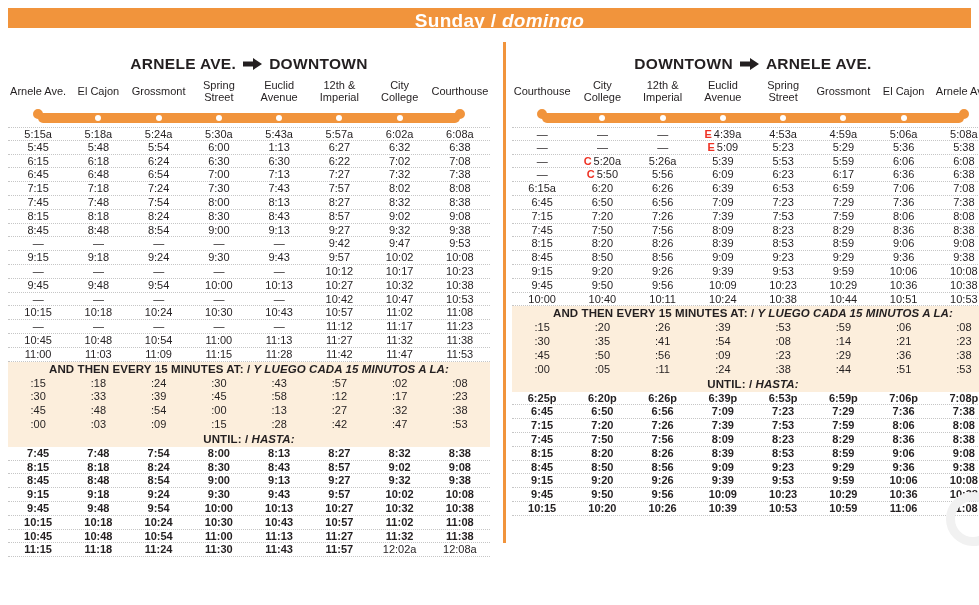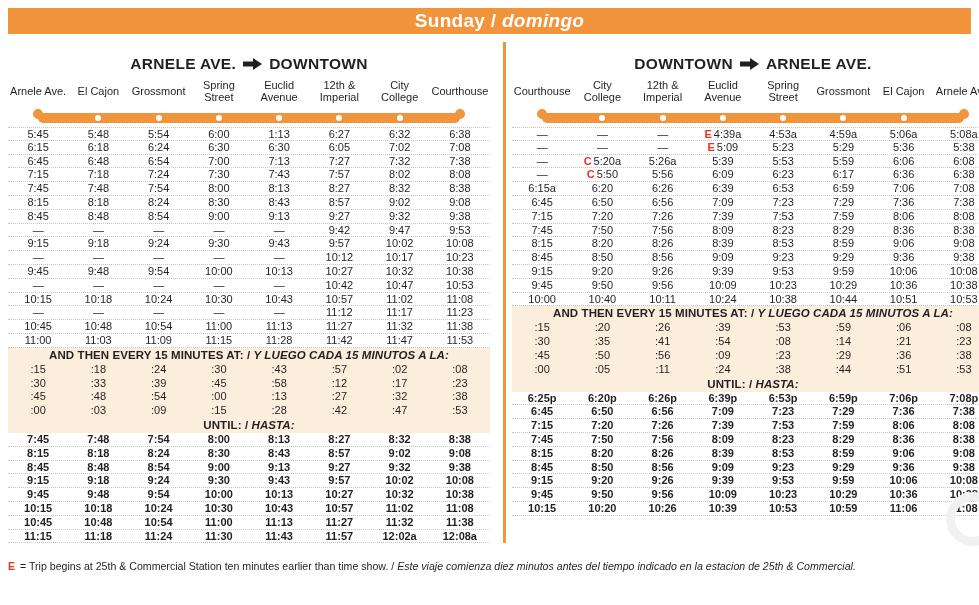--- a/index.html
+++ b/index.html
@@ -10,21 +10,21 @@
     --dot-line:#C6C6C6;
   }
   *{box-sizing:border-box;}
   html,body{margin:0;padding:0;}
   body{
     width:979px;height:605px;overflow:hidden;position:relative;
     background:#fff;color:var(--ink);
     font-family:"Liberation Sans",sans-serif;
   }
   .banner{
-    position:absolute;left:8px;top:8px;width:963px;height:26px;
+    position:absolute;left:8px;top:8px;width:963px;height:20px;
     background:var(--orange);color:#fff;
     font-size:19px;font-weight:bold;text-align:center;line-height:26px;
     letter-spacing:.3px;text-indent:20px;
   }
   .ital{font-style:italic;}
   .divider{position:absolute;left:503px;top:42px;width:3px;height:501px;background:var(--orange);}
   .tbl{position:absolute;top:55px;width:482px;}
   #tbl0{left:8px;}
   #tbl1{left:512px;}
   .tbl-title{
@@ -51,21 +51,21 @@
     border-radius:50%;transform:translateX(-50%);
   }
   .trow{
     display:grid;grid-template-columns:repeat(8,1fr);
     height:13.8px;line-height:13.2px;font-size:11px;text-align:center;
     border-bottom:1px dotted var(--dot-line);
   }
   .rows > .trow:first-child{border-top:1px dotted var(--dot-line);}
   .trow.shaded{background:var(--shade);border-bottom:none;}
   .trow.bold{font-weight:bold;}
-  .tcell.rg{font-weight:bold;}
+  .tcell.rg{font-weight:normal;}
   .note-row{
     height:15px;line-height:15px;background:var(--shade);
     font-size:11.5px;font-weight:bold;text-align:center;letter-spacing:.1px;
   }
   .flag{color:var(--red);font-weight:bold;margin-right:2px;}
   .footnotes{position:absolute;left:8px;top:559px;width:968px;}
   .fn{font-size:10.6px;line-height:14px;white-space:nowrap;}
   .watermark{
     position:absolute;left:946px;top:492px;width:54px;height:54px;
     border:9px solid #F1F1F1;border-radius:50%;
@@ -97,36 +97,46 @@
       <div class="dot-small" style="left: 18.75%;"></div>
       <div class="dot-small" style="left: 31.25%;"></div>
       <div class="dot-small" style="left: 43.75%;"></div>
       <div class="dot-small" style="left: 56.25%;"></div>
       <div class="dot-small" style="left: 68.75%;"></div>
       <div class="dot-small" style="left: 81.25%;"></div>
       <div class="dot-big" style="left: 93.75%;"></div>
     </div>
   <div class="rows">
       <div class="trow">
+        <div class="tcell">5:15a</div>
+        <div class="tcell">5:18a</div>
+        <div class="tcell">5:24a</div>
+        <div class="tcell">5:30a</div>
+        <div class="tcell">5:43a</div>
+        <div class="tcell">5:57a</div>
+        <div class="tcell">6:02a</div>
+        <div class="tcell">6:08a</div>
+      </div>
+      <div class="trow">
         <div class="tcell">5:45</div>
         <div class="tcell">5:48</div>
         <div class="tcell">5:54</div>
         <div class="tcell">6:00</div>
         <div class="tcell">1:13</div>
         <div class="tcell">6:27</div>
         <div class="tcell">6:32</div>
         <div class="tcell">6:38</div>
       </div>
       <div class="trow">
         <div class="tcell">6:15</div>
         <div class="tcell">6:18</div>
         <div class="tcell">6:24</div>
         <div class="tcell">6:30</div>
         <div class="tcell">6:30</div>
-        <div class="tcell">6:05</div>
+        <div class="tcell">6:22</div>
         <div class="tcell">7:02</div>
         <div class="tcell">7:08</div>
       </div>
       <div class="trow">
         <div class="tcell">6:45</div>
         <div class="tcell">6:48</div>
         <div class="tcell">6:54</div>
         <div class="tcell">7:00</div>
         <div class="tcell">7:13</div>
         <div class="tcell">7:27</div>
@@ -672,16 +682,15 @@
         <div class="tcell">10:39</div>
         <div class="tcell">10:53</div>
         <div class="tcell">10:59</div>
         <div class="tcell">11:06</div>
         <div class="tcell">11:08</div>
       </div>
     </div>
 </section>
 
 <div class="footnotes">
-    <div class="fn"><span class="flag">E</span><span> = Trip begins at 25th &amp; Commercial Station ten minutes earlier than time show. / </span><span class="ital">Este viaje comienza diez minutos antes del tiempo indicado en la estacion de 25th &amp; Commercial.</span></div>
   </div>
 
 <div class="watermark"></div>
 
 </body></html>

